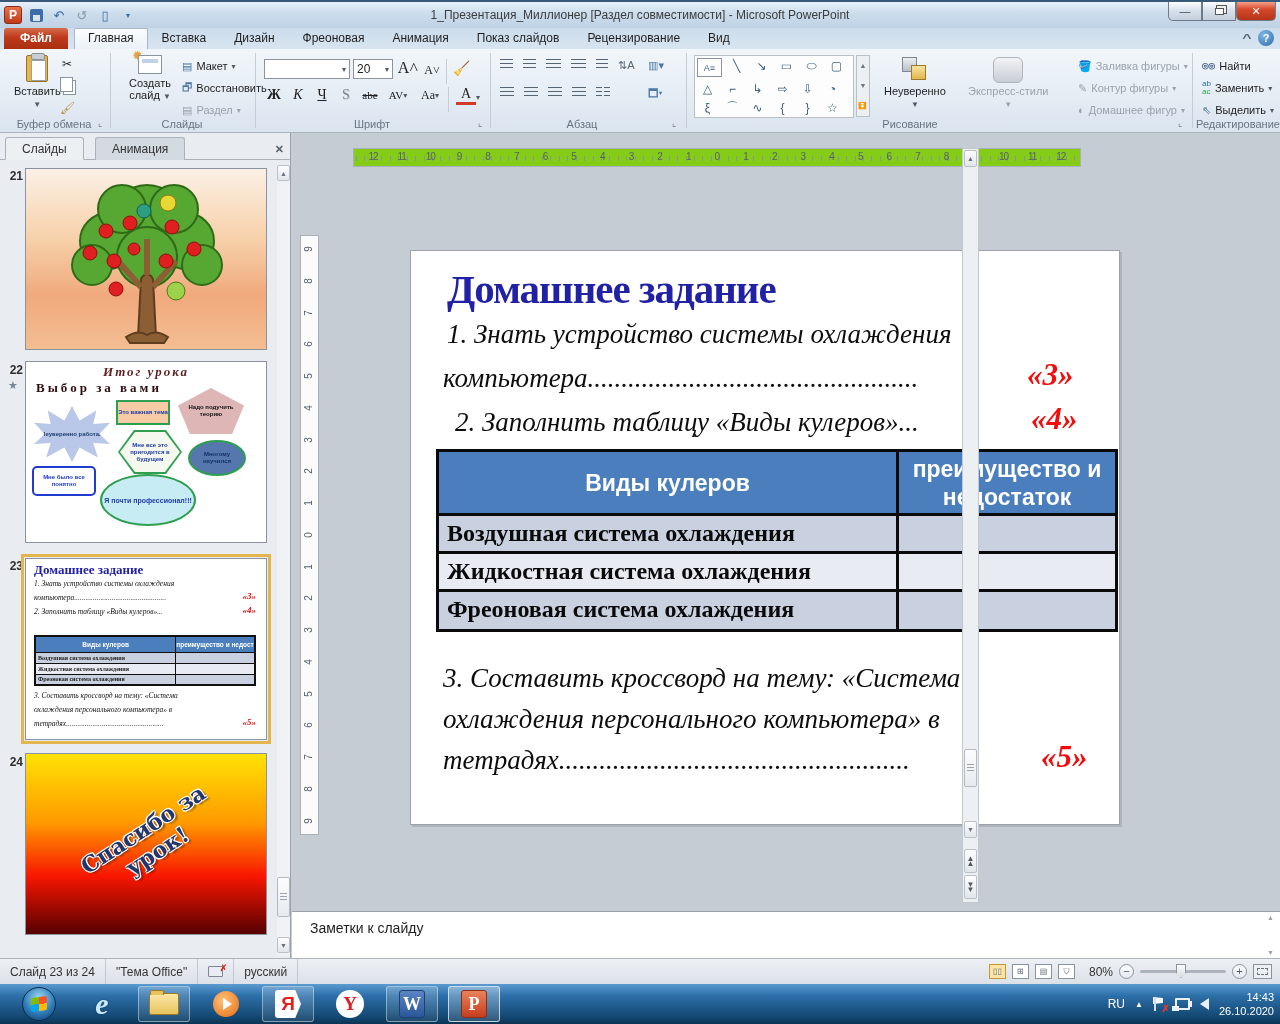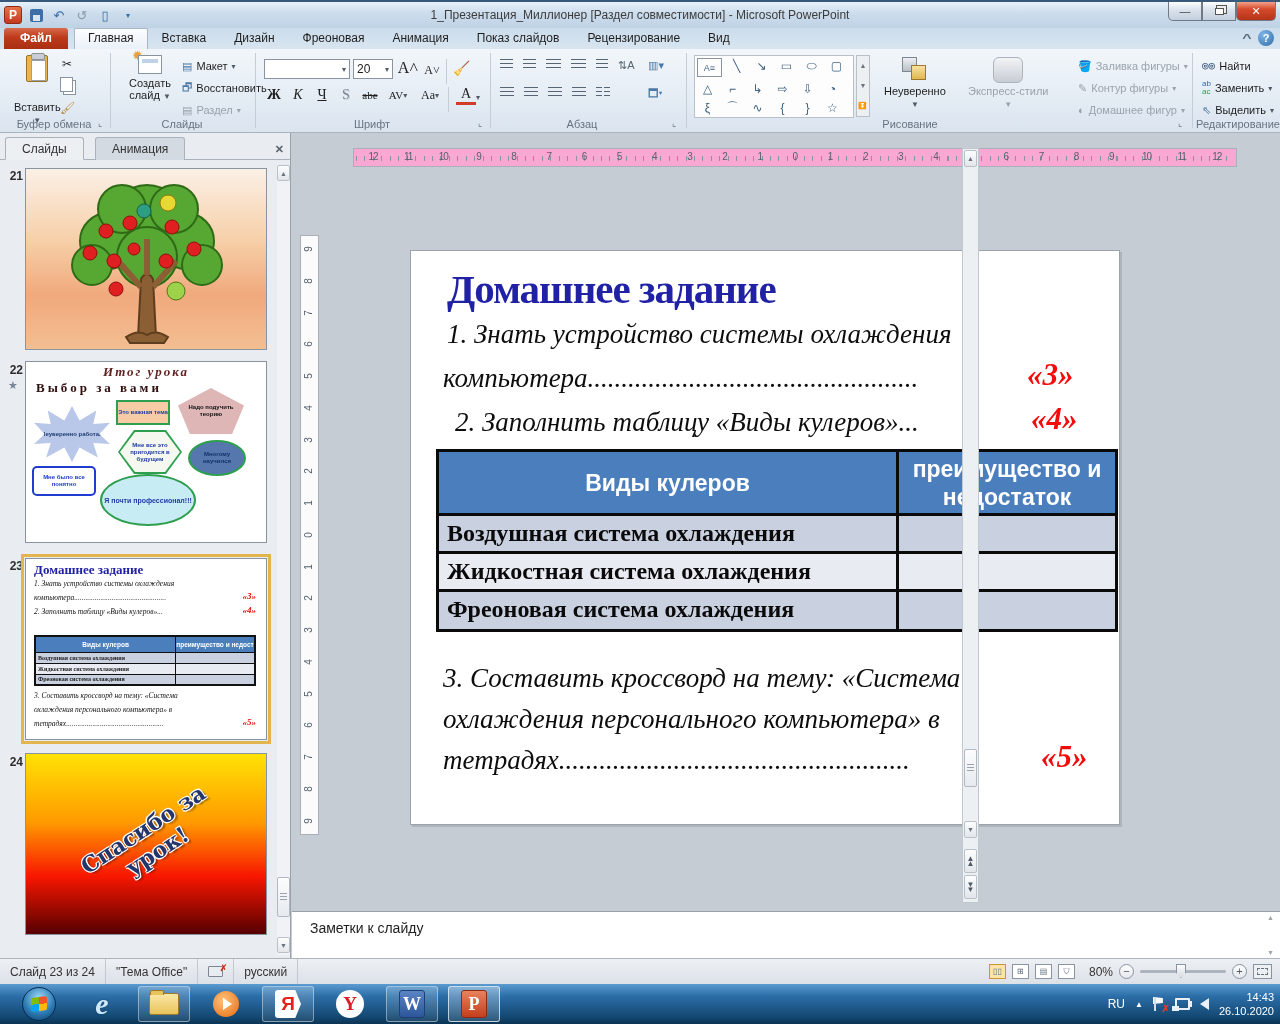--- a/index.html
+++ b/index.html
@@ -123,21 +123,21 @@
     text-align:center; height:16px; }
   .mini-cell { font:bold 6px "Liberation Serif", serif; height:11px; padding-left:2px; }
 
   
   #t24 { background:linear-gradient(#FFE204,#FF9A00 38%,#F81600 68%,#550000); }
   #t24-text { position:absolute; left:14px; top:60px; width:220px; text-align:center;
     transform:rotate(-33deg); font:bold 22px "DejaVu Serif", serif; color:#24356B;
     text-shadow:-1px -1px 0 #fff,1px -1px 0 #fff,-1px 1px 0 #fff,1px 1px 0 #fff,2px 3px 2px #00000066; }
 
   
-  #hruler { left:353px; top:15px; width:884px; height:19px; background:#f9a8d4;
+  #hruler { left:353px; top:15px; width:728px; height:19px; background:#84cc16;
     border:1px solid #A9B0B9; }
   #hruler-nums { position:absolute; left:10px; right:10px; top:2px; display:flex;
     justify-content:space-between; }
   #hruler-nums span { width:18px; text-align:center; font-size:10px; color:#55606C;
     letter-spacing:-1px; }
   #hruler-ticks { position:absolute; left:2px; right:2px; top:7px; height:5px;
     background:repeating-linear-gradient(to right,#8A93A0 0 1px,transparent 1px 8.45px); }
   #vruler { left:300px; top:102px; width:19px; height:600px; background:#FBFBFC;
     border:1px solid #A9B0B9; }
   #vruler-nums { position:absolute; top:6px; bottom:6px; left:1px; display:flex;
@@ -282,21 +282,21 @@
 </div>
 <div id="ribbon-right" class="abs">
   <span id="collapse-chevron">^</span>
   <span id="help-btn">?</span>
 </div>
 
 <div id="ribbon" class="abs">
 
   <div class="abs" style="left:14px;top:6px;text-align:center">
     <div class="clipboard" style="margin:0 auto"></div>
-    <div class="biglbl" style="margin-top:19px"><span>Вставить</span><br><span class="arrow-dn">▼</span></div>
+    <div class="biglbl" style="margin-top:3px"><span>Вставить</span><br><span class="arrow-dn">▼</span></div>
   </div>
   <div class="abs" style="left:62px;top:8px">✂</div>
   <div class="abs" style="left:60px;top:28px">
       <div class="page2"></div>
     </div>
   <div class="abs" style="left:60px;top:52px;color:#B98A3A">🖌</div>
   <div class="glabel" style="left:6px;width:96px">Буфер обмена</div>
   <div class="launcher" style="left:98px">⌞</div>
   <div class="gsep" style="left:110px"></div>
 

